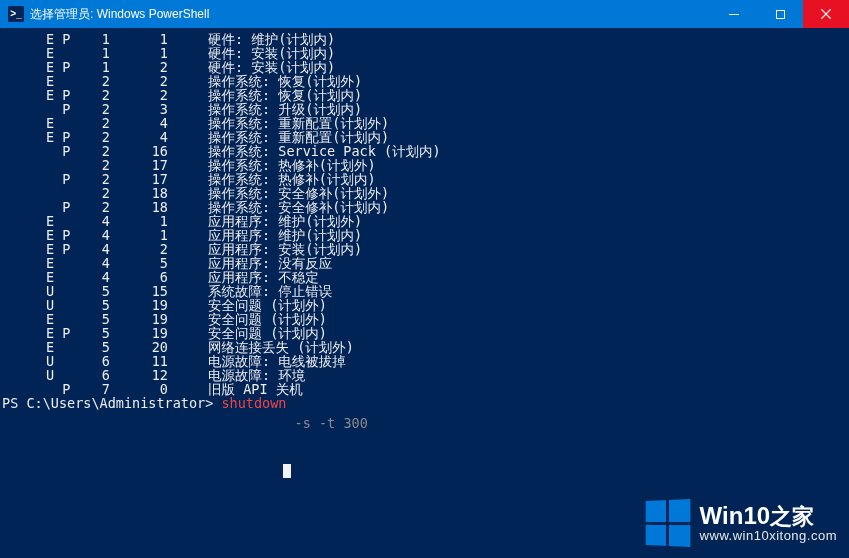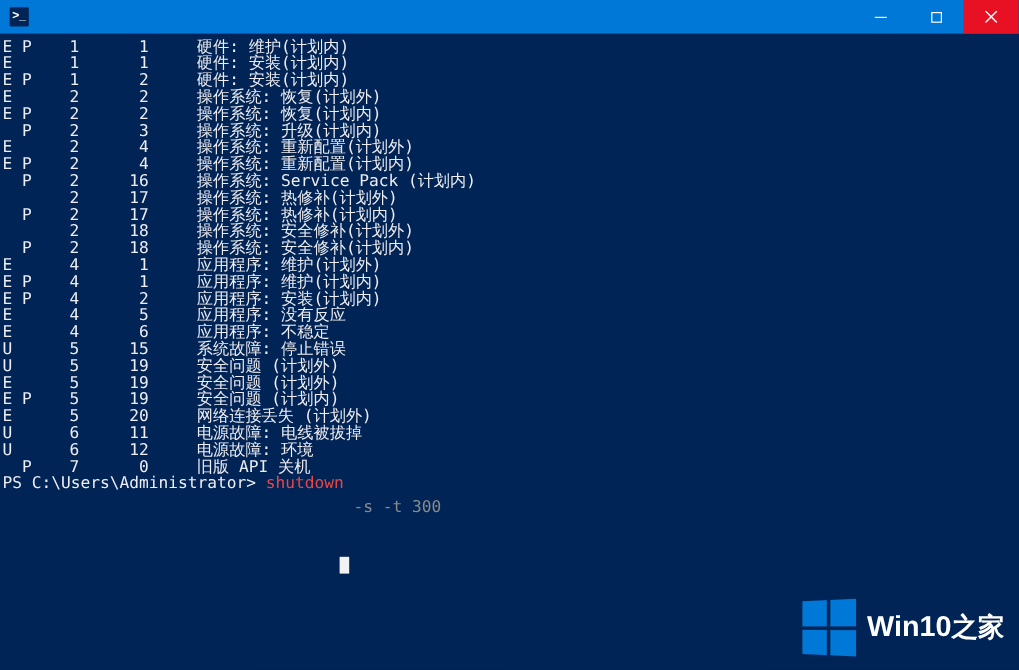--- a/index.html
+++ b/index.html
@@ -42,21 +42,21 @@
   .win-btn svg { width: 10px; height: 10px; }
   .win-minbar { width: 10px; height: 1px; background: #fff; }
   .win-maxbox { width: 9px; height: 9px; border: 1px solid #fff; }
 
   .term {
     padding: 4px 2px 2px 2px;
     white-space: pre;
   }
   .row { display: block; height: 14px; }
   .row span { display: inline-block; vertical-align: top; }
-  .c-flags { width: 34px; }
+  .c-flags { width: 34px; margin-left: 44px; }
   .c-a     { width: 30px; text-align: right; padding-right: 0; }
   .c-gap1  { width: 34px; }
   .c-b     { width: 24px; text-align: right; }
   .c-gap2  { width: 40px; }
   .c-cat   { }
   .c-desc  { }
 
   .prompt-line { height: 14px; }
   .yellow { color: #ef4444; }
   .gray   { color: #8a8a8a; margin-top: 20px; }
@@ -92,20 +92,21 @@
   .wm-text { display: flex; flex-direction: column; line-height: 1.1; }
   .wm-line1 { font-size: 24px; font-weight: 600; }
   .wm-line1 .zh { font-size: 22px; }
   .wm-line2 { font-size: 13px; color: #e8e8e8; letter-spacing: 0.5px; }
 </style>
 </head>
 <body>
 
 <div class="titlebar">
   <div class="icon">&gt;_</div>
+  <div class="title">选择管理员: Windows PowerShell</div>
   <div class="spacer"></div>
   <div class="win-btn">
       <div class="win-minbar"></div>
     </div>
   <div class="win-btn">
       <div class="win-maxbox"></div>
     </div>
   <div class="win-btn close">
     <svg viewBox="0 0 10 10">
         <line x1="0" y1="0" x2="10" y2="10" stroke="#fff" stroke-width="1.2"></line>
@@ -122,14 +123,15 @@
   <div class="wm-logo">
     <div></div>
       <div></div>
       <div></div>
       <div></div>
   </div>
   <div class="wm-text">
     <div class="wm-line1">
       <span>Win10</span><span class="zh">之家</span>
     </div>
+    <div class="wm-line2">www.win10xitong.com</div>
   </div>
 </div>
 
 </body></html>

